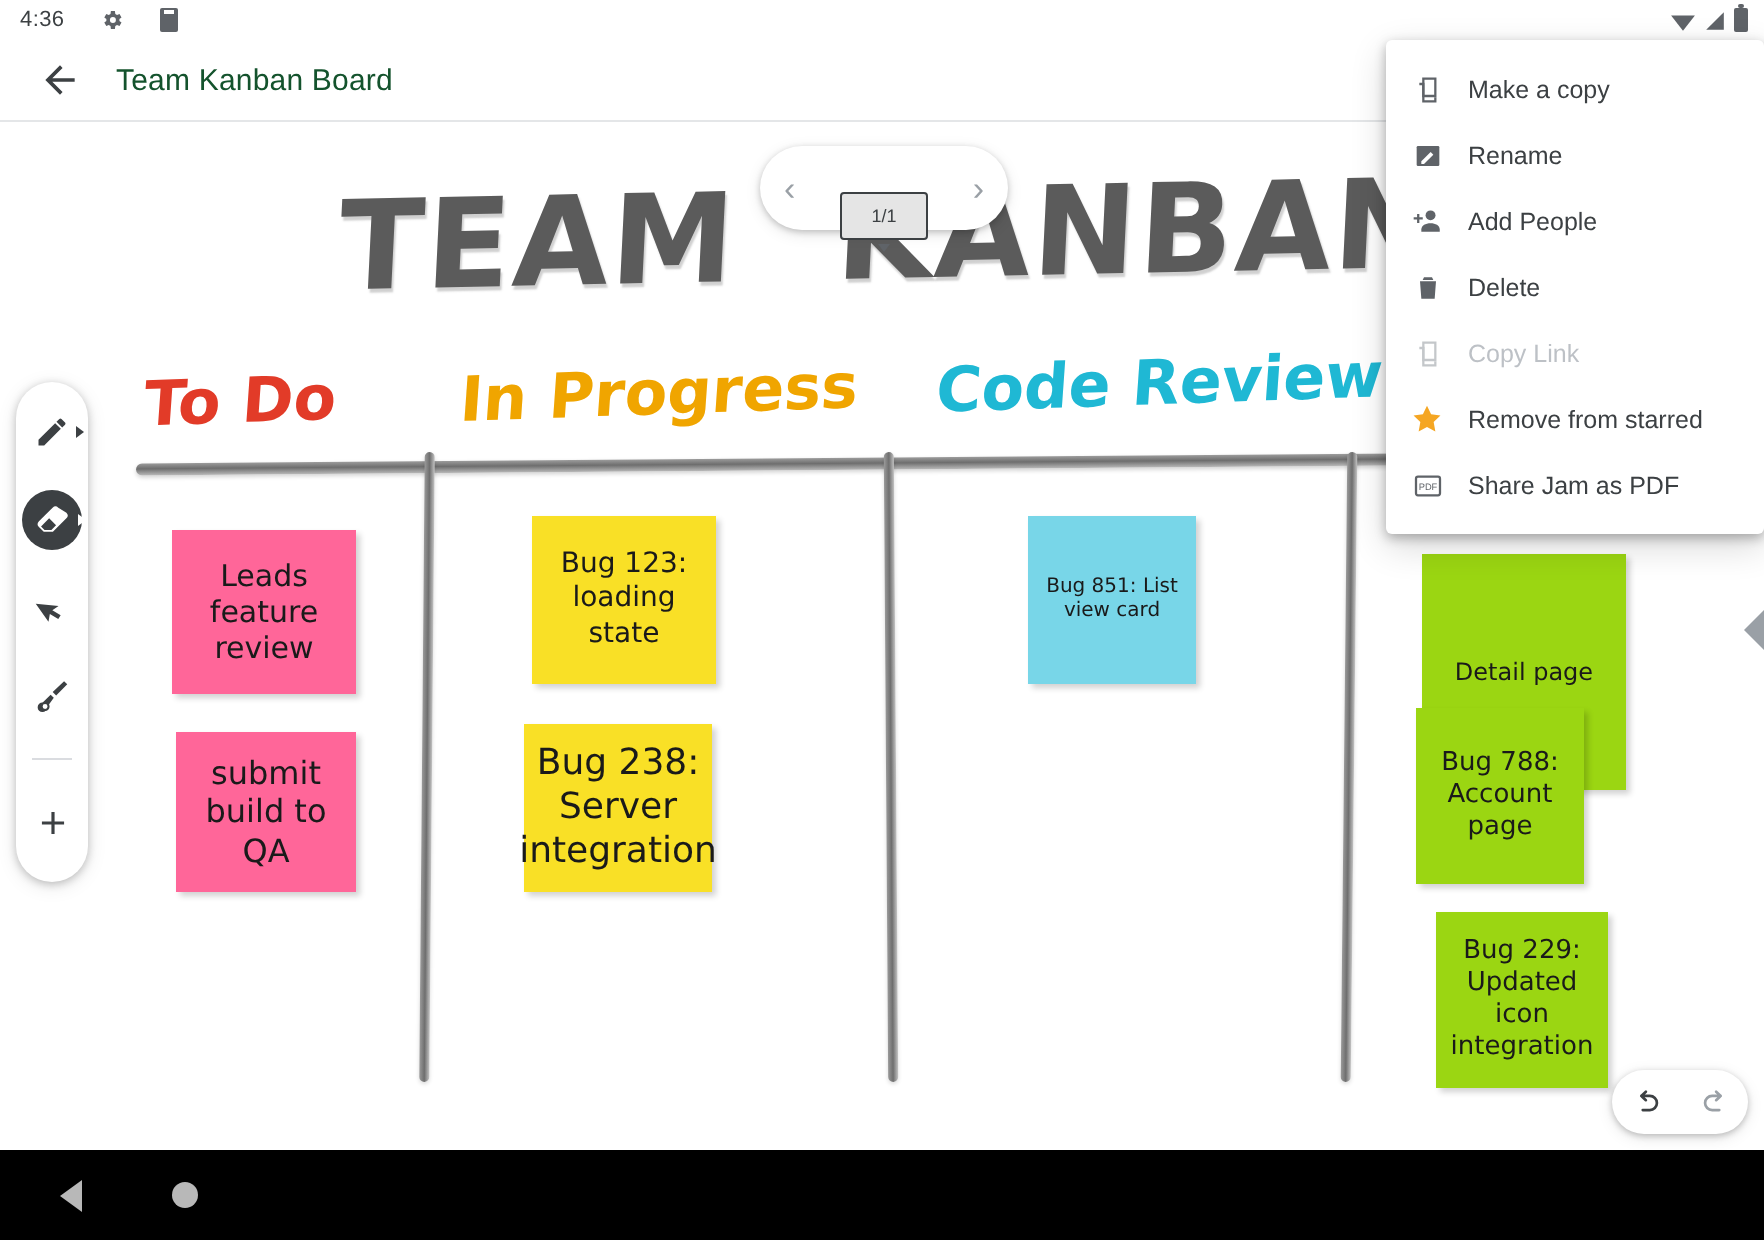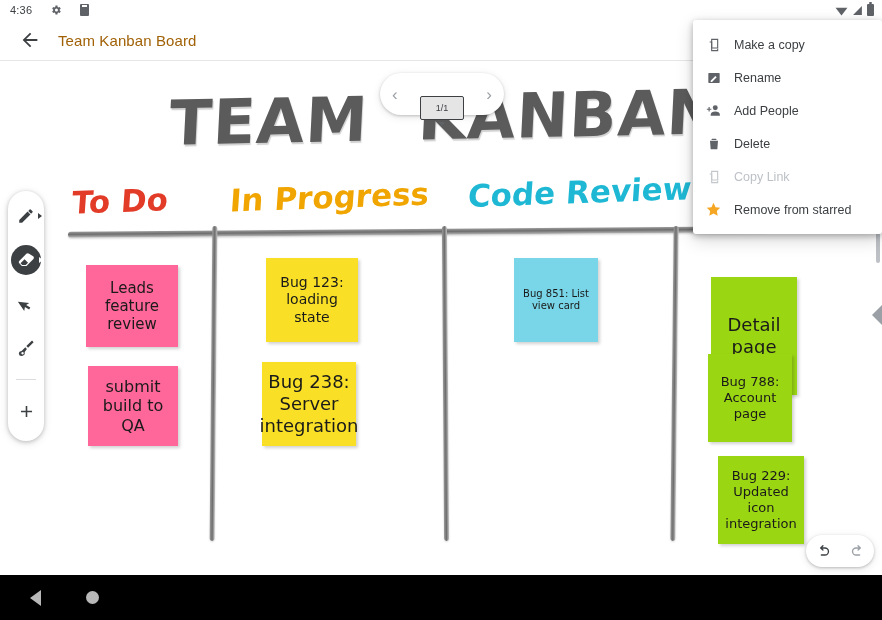--- a/index.html
+++ b/index.html
@@ -27,21 +27,21 @@
   .ic-sig { width:11px; height:11px; }
   .ic-bat { width:7px; height:12px; background:#5f6368; border-radius:1px; position:relative;}
   .ic-bat:before{content:""; position:absolute; top:-2px; left:2px; width:3px; height:2px; background:#5f6368; border-radius:1px;}
 
   
   .appbar {
     position:absolute; top:20px; left:0; width:882px; height:40px;
     background:#ffffff; display:flex; align-items:center; padding-left:12px;
   }
   .back-btn { width:36px; height:36px; display:flex; align-items:center; justify-content:center; cursor:pointer;}
-  .doc-title { font-size:15px; color:#a16207; margin-left:10px; letter-spacing:0.1px; }
+  .doc-title { font-size:15px; color:#14532d; margin-left:10px; letter-spacing:0.1px; }
 
   .appbar-divider {
     position:absolute; top:60px; left:0; width:882px; height:1px;
     background:#e4e6e8;
   }
 
   
   .canvas {
     position:absolute; top:61px; left:0; width:882px; height:514px;
     background:#ffffff; overflow:hidden;
@@ -251,21 +251,21 @@
         </div>
         <div class="note" style="left: 266px; top: 197px; width: 92px; height: 84px; background: rgb(249, 224, 38); font-size: 14px;">
           <span>Bug 123: loading state</span>
         </div>
         <div class="note" style="left: 262px; top: 301px; width: 94px; height: 84px; background: rgb(249, 224, 38); font-size: 18px;">
           <span>Bug 238: Server integration</span>
         </div>
         <div class="note" style="left: 514px; top: 197px; width: 84px; height: 84px; background: rgb(120, 214, 232); font-size: 10px;">
           <span>Bug 851: List view card</span>
         </div>
-        <div class="note" style="left: 711px; top: 216px; width: 86px; height: 118px; background: rgb(155, 214, 18); font-size: 18px;">
+        <div class="note" style="left: 711px; top: 216px; width: 102px; height: 118px; background: rgb(155, 214, 18); font-size: 12px;">
           <span>Detail page</span>
         </div>
         <div class="note" style="left: 708px; top: 293px; width: 84px; height: 88px; background: rgb(155, 214, 18); font-size: 13px;">
           <span>Bug 788: Account page</span>
         </div>
         <div class="note" style="left: 718px; top: 384px; width: 86px; height: 88px; background: rgb(155, 214, 18); font-size: 13px; margin-top: 11px;">
           <span>Bug 229: Updated icon integration</span>
         </div>
       </div>
 
@@ -372,20 +372,29 @@
           <span>Copy Link</span>
         </div>
         <div class="mi">
           <span class="mi-icon">
             <svg width="17" height="17" viewBox="0 0 24 24">
               <path fill="#f5a623" d="M12 2.6l2.9 6.1 6.6.9-4.8 4.6 1.2 6.6L12 17.6 6.1 20.8l1.2-6.6-4.8-4.6 6.6-.9L12 2.6z"></path>
             </svg>
           </span>
           <span>Remove from starred</span>
         </div>
+        <div class="mi">
+          <span class="mi-icon">
+            <svg width="16" height="16" viewBox="0 0 24 24">
+              <rect x="3" y="5" width="18" height="14" rx="1.5" fill="none" stroke="#5f6368" stroke-width="1.7"></rect>
+              <text x="12" y="15" font-size="7" text-anchor="middle" fill="#5f6368" font-family="Liberation Sans, sans-serif">PDF</text>
+            </svg>
+          </span>
+          <span>Share Jam as PDF</span>
+        </div>
       </div>
   </div>
 
   <div class="navbar">
     <span class="nav-back"></span>
     <span class="nav-home"></span>
   </div>
 
 </div>
 

